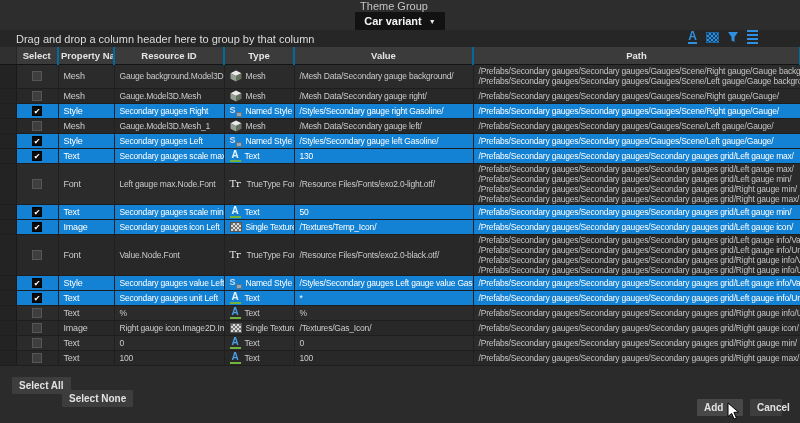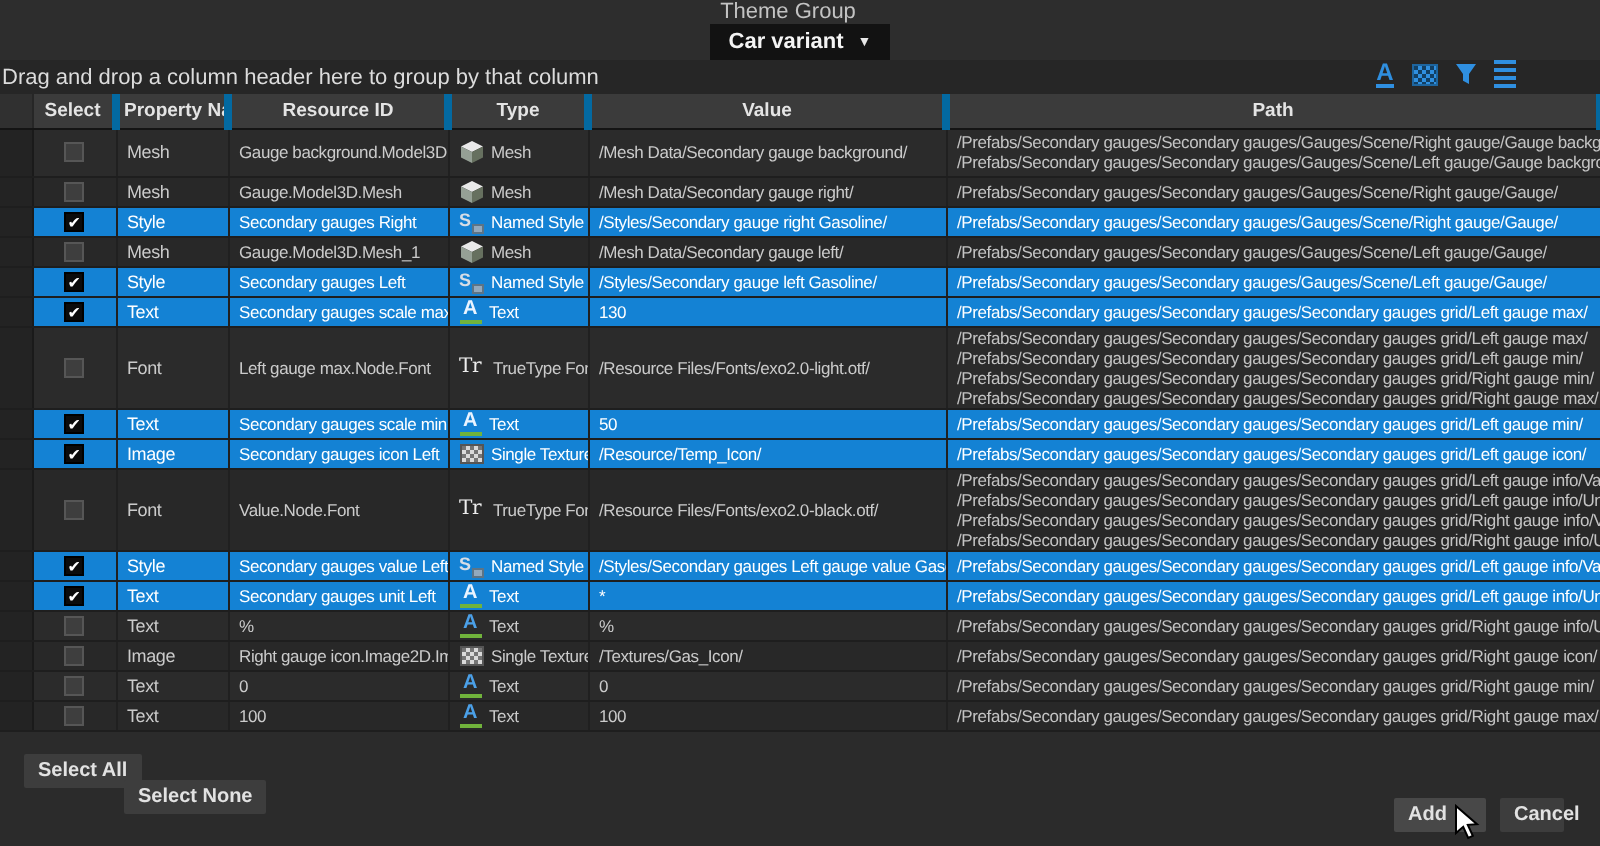--- a/index.html
+++ b/index.html
@@ -19,26 +19,26 @@
   .caret{font-size:7px;color:#e8e8e8;}
   .tool-icons{margin-left:auto;display:flex;gap:5px;align-items:center;margin-right:30px;}
   .tool{width:15px;height:14px;display:flex;align-items:center;justify-content:center;}
   .tool-a{color:var(--tool_icon_blue);font-weight:bold;font-size:12px;border-bottom:2px solid var(--tool_icon_blue);line-height:11px;}
   .tool-tex{width:13px;height:11px;background:repeating-conic-gradient(var(--tool_icon_blue) 0% 25%, #123f63 0% 50%);background-size:4px 4px;border:1px solid #1d659f;}
   .tool-bars{display:flex;flex-direction:column;gap:2px;}
   .tool-bars i{display:block;width:11px;height:2px;background:var(--tool_icon_blue);}
 
   
   .groupbar{height:17px;background:#262626;font-size:11px;color:#dcdcdc;
-            display:flex;align-items:center;padding:0 1px;}
+            display:flex;align-items:center;padding:0 16px;}
 
   
   table{border-collapse:collapse;table-layout:fixed;width:800px;font-size:8.5px;}
   th{background:var(--header_bg);color:#e4e4e4;font-size:9.5px;font-weight:bold;height:17px;
-     border-right:4px solid #0369a1;border-bottom:1px solid #141414;white-space:nowrap;
+     border-right:2px solid #0369a1;border-bottom:1px solid #141414;white-space:nowrap;
      overflow:hidden;text-align:center;padding:0 2px;}
   th.gut{background:#303030;border-right:1px solid #262626;}
   td{height:15px;border-bottom:1px solid #1e1e1e;border-right:1px solid rgba(0,0,0,.25);
      white-space:nowrap;overflow:hidden;vertical-align:middle;padding:0 5px;
      color:#cbcbcb;letter-spacing:-.2px;}
   tr:nth-child(odd) td{background:var(--row_odd);}
   tr:nth-child(even) td{background:var(--row_even);}
   td.gut{background:var(--gutter) !important;border-right:1px solid #1a1a1a;padding:0;}
   tr.sel td{background:var(--accent);color:#fff;}
   tr.sel td.gut{background:var(--gutter) !important;}
@@ -234,21 +234,21 @@
         <td class="c-path">
           <div class="pline">/Prefabs/Secondary gauges/Secondary gauges/Secondary gauges grid/Left gauge min/</div>
         </td>
       </tr>
       <tr class="sel">
         <td class="gut"></td>
         <td class="c-sel"><span class="cb on">✔</span></td>
         <td class="c-prop">Image</td>
         <td class="c-res">Secondary gauges icon Left</td>
         <td class="c-type"><span class="tic ic-tex"></span><span class="tlabel">Single Texture</span></td>
-        <td class="c-val">/Resource/Temp_Icon/</td>
+        <td class="c-val">/Textures/Temp_Icon/</td>
         <td class="c-path">
           <div class="pline">/Prefabs/Secondary gauges/Secondary gauges/Secondary gauges grid/Left gauge icon/</div>
         </td>
       </tr>
       <tr class=" tall">
         <td class="gut"></td>
         <td class="c-sel"><span class="cb "></span></td>
         <td class="c-prop">Font</td>
         <td class="c-res">Value.Node.Font</td>
         <td class="c-type"><span class="tic ic-font">Tr</span><span class="tlabel">TrueType Font</span></td>

